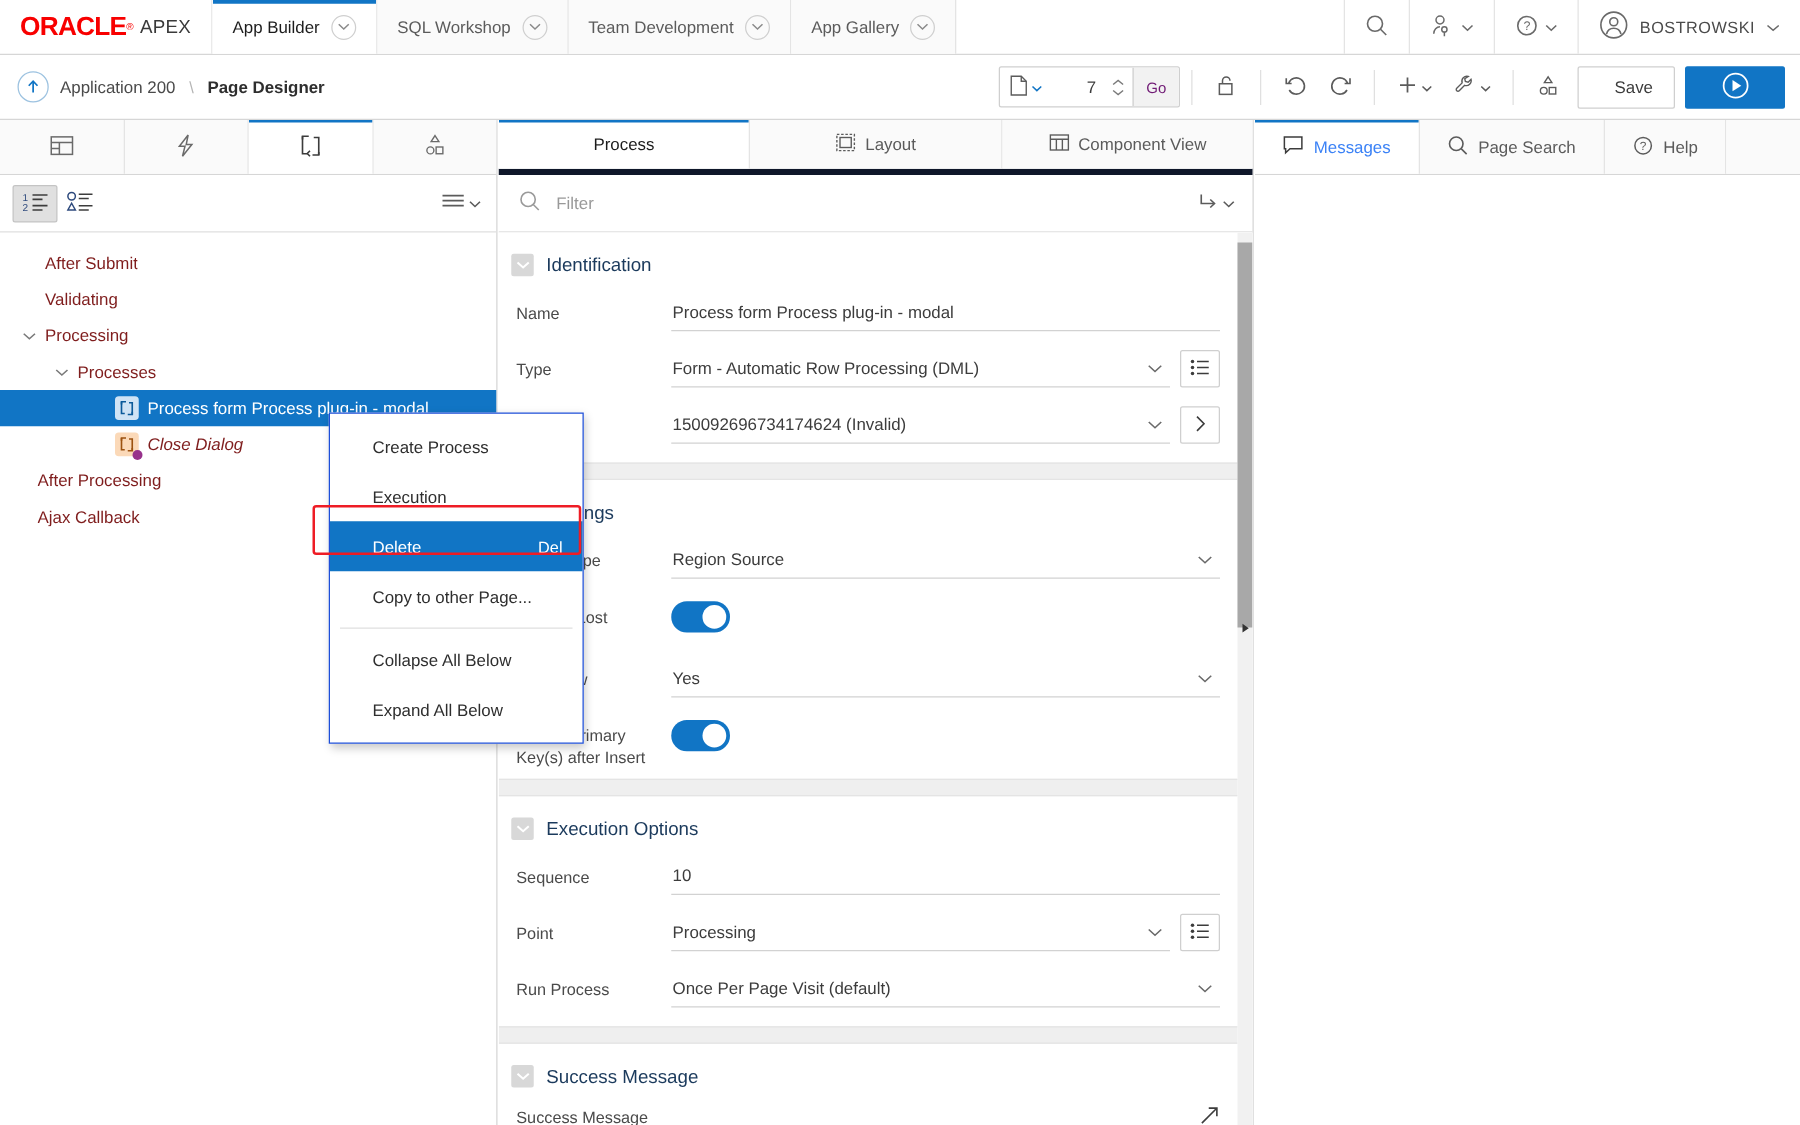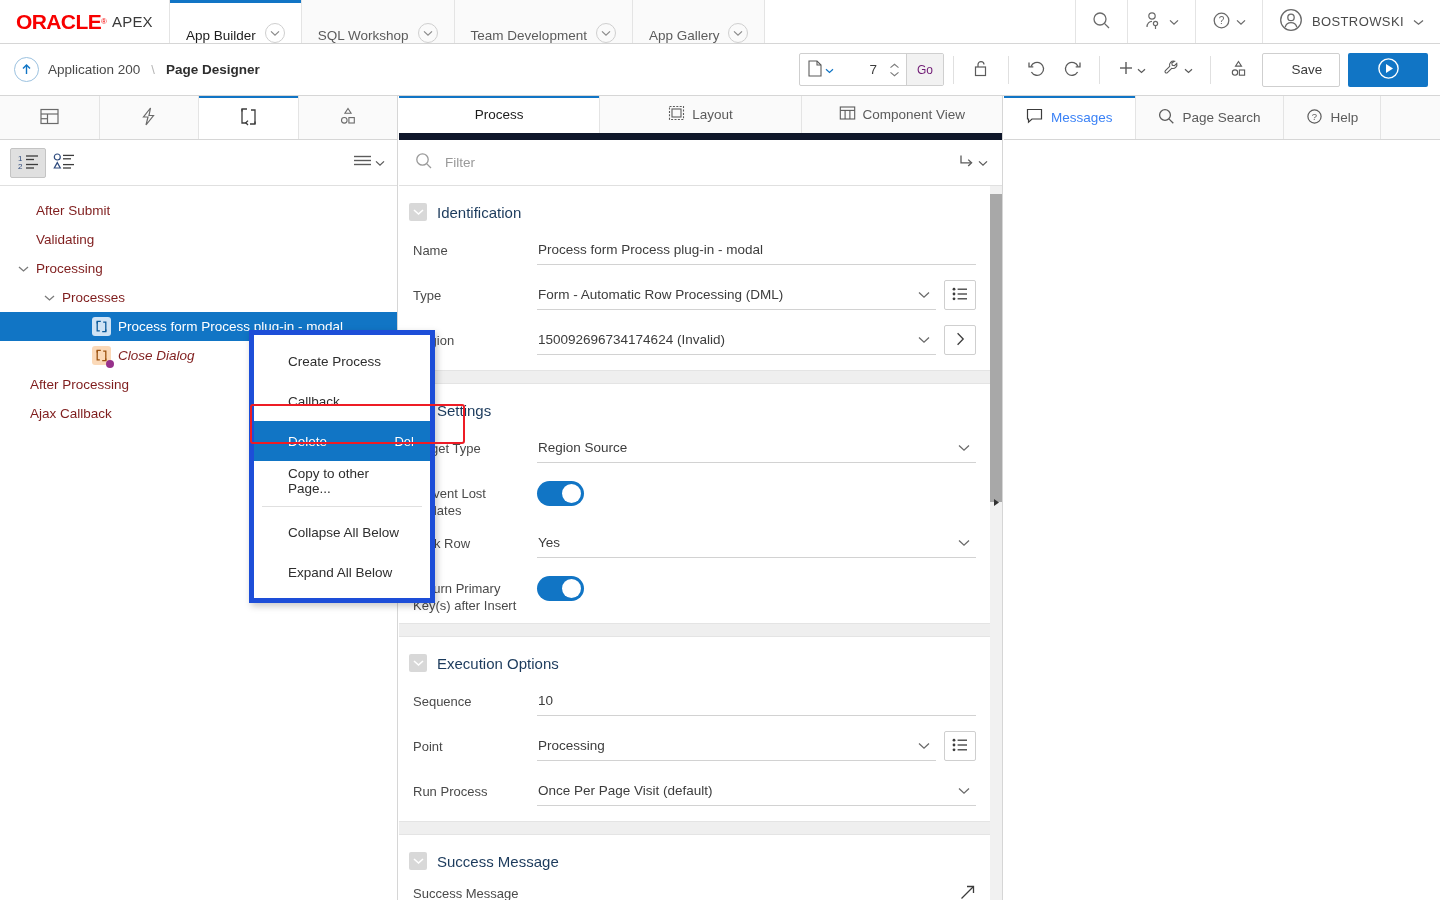--- a/index.html
+++ b/index.html
@@ -25,21 +25,21 @@
     width: 170px;
   }
   .brand-oracle {
     color: #f80000; font-weight: bold; font-size: 21px;
     letter-spacing: -0.6px; font-family: "Liberation Sans", sans-serif;
   }
   .brand-tm { font-size: 8px; vertical-align: super; color: #f80000; }
   .brand-apex { color: #3a3a3a; font-size: 15px; margin-left: 5px; letter-spacing: .2px; }
 
   .navtab {
-    display: flex; align-items: flex-end; gap: 9px;
+    display: flex; align-items: center; gap: 9px;
     padding: 0 16px; border-right: 1px solid #e4e4e4;
     color: #5b5b5b; font-size: 13.5px; cursor: pointer;
     position: relative; background: #fafafa;
   }
   .navtab.active {
     background: #fff; color: #1c1c1c;
     box-shadow: inset 0 3px 0 #1175c5;
   }
   .navtab .caret-circle {
     width: 20px; height: 20px; border-radius: 50%;
@@ -155,21 +155,21 @@
     flex: 0 0 19px; position: relative;
   }
   .ico-proc.blue  { background: #cfe3f5; }
   .ico-proc.orange{ background: #fbd9b8; }
   .ico-proc .dot {
     position: absolute; right: -3px; bottom: -3px;
     width: 8px; height: 8px; border-radius: 50%; background: #97318b;
   }
 
   
-  .mtabs { display: flex; height: 44px; border-bottom: 7px solid #0f172a; }
+  .mtabs { display: flex; height: 44px; border-bottom: 5px solid #0f172a; }
   .mtab {
     flex: 1; display: flex; align-items: center; justify-content: center; gap: 7px;
     border-right: 1px solid #e4e4e4; background: #fafafa; cursor: pointer;
     color: #5b5b5b; font-size: 13.5px;
   }
   .mtab:last-child { border-right: none; }
   .mtab.active { background: #fff; color: #1c1c1c; box-shadow: inset 0 2px 0 #1175c5; }
 
   .mfilter {
     height: 46px; display: flex; align-items: center; padding: 0 14px 0 16px;
@@ -230,22 +230,22 @@
   .rtab {
     flex: 0 0 auto; padding: 0 22px; display: flex; align-items: center; gap: 8px;
     border-right: 1px solid #e4e4e4; background: #fafafa; cursor: pointer;
     color: #5b5b5b; font-size: 13.5px;
   }
   .rtab.active { background: #fff; color: #3b82f6; box-shadow: inset 0 2px 0 #1175c5; }
   .rfill { flex: 1; background: #fafafa; border-bottom: 0; }
 
   
   .ctxmenu {
-    position: absolute; left: 249px; top: 330px; width: 186px;
-    background: #fff; border: 5px solid #1d4ed8;
+    position: absolute; left: 263px; top: 330px; width: 204px;
+    background: #fff; border: 1px solid #1d4ed8;
     box-shadow: 2px 3px 7px rgba(0,0,0,.22); z-index: 50; padding: 6px 0;
   }
   .ctxitem {
     height: 40px; display: flex; align-items: center;
     padding: 0 16px 0 34px; font-size: 13.5px; color: #2e2e2e; cursor: pointer;
   }
   .ctxitem.hl { background: #1175c5; color: #fff; }
   .ctxitem .acc { margin-left: auto; font-size: 13px; }
   .ctxsep { height: 1px; background: #e0e0e0; margin: 5px 8px; }
   .redbox {
@@ -907,21 +907,21 @@
       <div class="rfill"></div>
     </div>
     <div style="height:760px;background:#fff;"></div>
   </div>
 
   <div class="ctxmenu">
     <div class="ctxitem">
       <span>Create Process</span>
     </div>
     <div class="ctxitem">
-      <span>Callback</span>
+      <span>Execution</span>
     </div>
     <div class="ctxitem hl">
       <span>Delete</span>
       <span class="acc">Del</span>
     </div>
     <div class="ctxitem">
       <span>Copy to other Page...</span>
     </div>
     <div class="ctxsep"></div>
     <div class="ctxitem">

